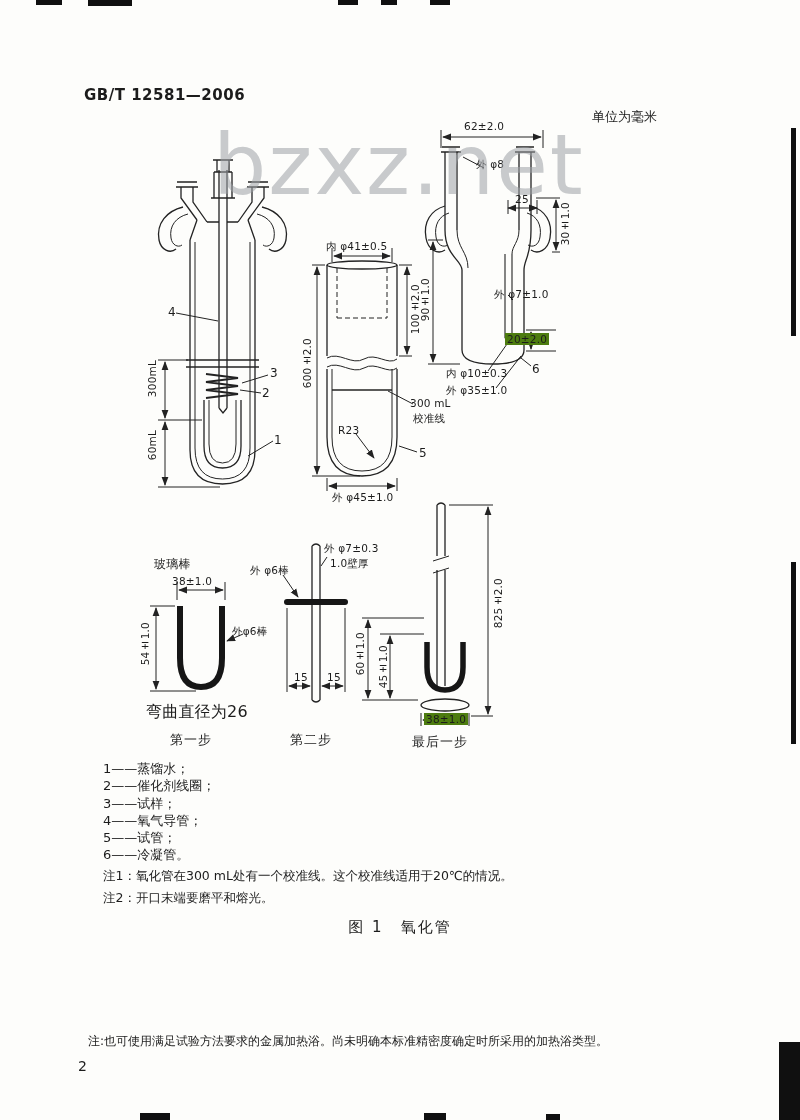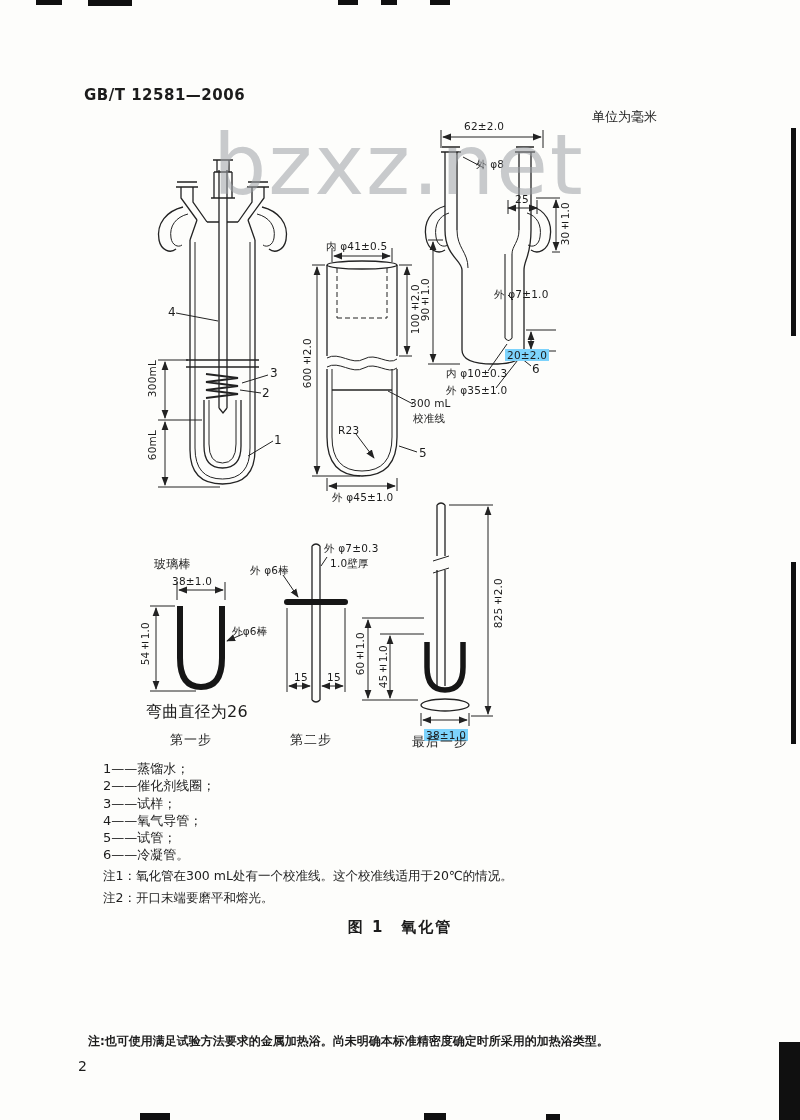--- a/index.html
+++ b/index.html
@@ -9,28 +9,28 @@
   .abs { position:absolute; }
   .art { position:absolute; background:#101010; }
   .doc-number { font-size:15px; font-weight:bold; letter-spacing:.5px; }
   .units-note { font-size:13px; }
   .watermark { position:absolute; left:213px; top:116px; font-size:84px; font-weight:normal;
                color:#9da1a6; opacity:.55; letter-spacing:2px; z-index:5; pointer-events:none;text-align:center; }
   svg.fig { position:absolute; left:0; top:0; z-index:1; }
   .dimlbl { position:absolute; font-size:10.5px; white-space:nowrap; z-index:2; letter-spacing:.2px; }
   .partlbl { font-size:12px; }
   .vtext { writing-mode:vertical-rl; transform:rotate(180deg); }
-  .bgd { background:#7dd3fc; padding:0 2px;margin-top:16px; }
+  .bgd { background:#4d7c0f; padding:0 2px; }
   .stepcap { font-size:13px; letter-spacing:1px; }
   .legend { left:103px; top:760px; font-size:13px; line-height:17.3px; z-index:2; }
   .note-line { left:103px; font-size:12.5px; z-index:2; }
-  .fig-caption { left:0; right:0; top:918px; text-align:center; font-weight:bold; font-size:15px; letter-spacing:2px; z-index:2; }
+  .fig-caption { left:0; right:0; top:918px; text-align:center; font-weight:normal; font-size:15px; letter-spacing:2px; z-index:2; }
   .section { left:73px; top:950px; width:668px; font-size:14.5px; line-height:22.5px; text-align:justify; z-index:2; }
   .section .b { font-weight:bold; }
-  .sec-note { left:88px; top:1033px; width:650px; font-size:12px; z-index:2;font-weight:bold; }
+  .sec-note { left:88px; top:1033px; width:650px; font-size:12px; z-index:2; }
   .page-num { left:78px; top:1058px; font-size:14px; z-index:2; }
 </style>
 </head>
 <body>
 
 <div class="page">
 
   <div class="art" style="left:36px;top:0;width:26px;height:5px"></div>
   <div class="art" style="left:88px;top:0;width:44px;height:6px"></div>
   <div class="art" style="left:338px;top:0;width:20px;height:5px"></div>

